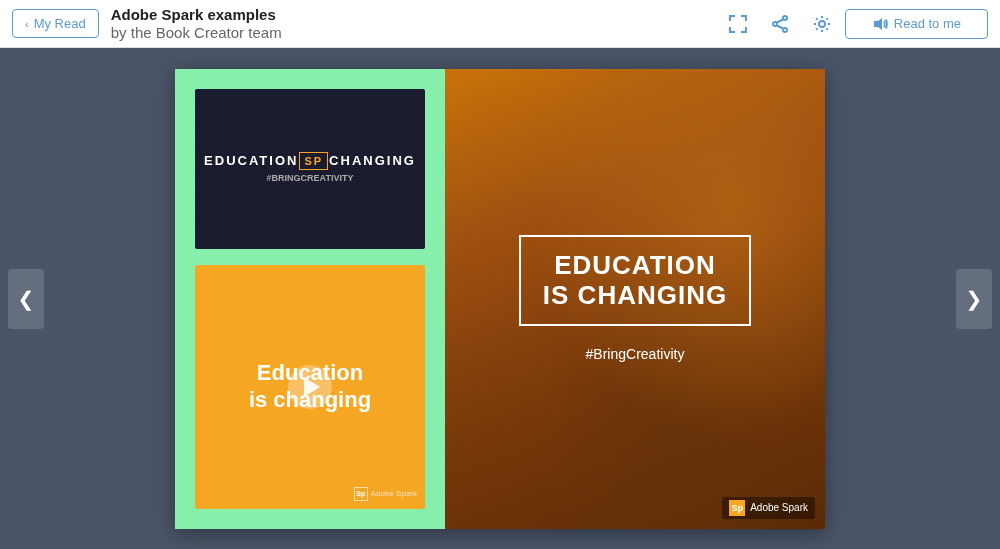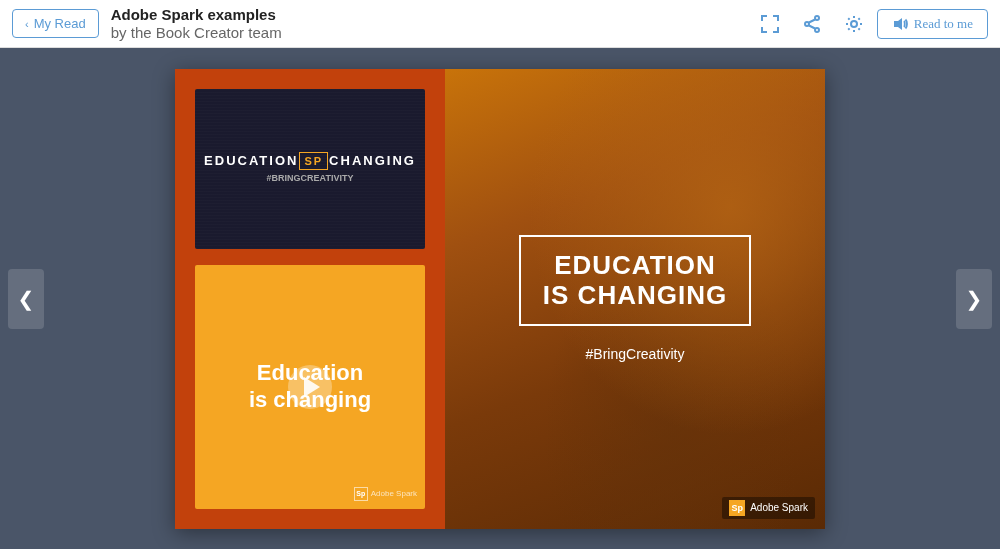--- a/index.html
+++ b/index.html
@@ -68,29 +68,28 @@
       display: flex;
       align-items: center;
       justify-content: center;
       color: #5b9bd5;
       font-size: 16px;
     }
     .read-to-btn {
       display: flex;
       align-items: center;
       gap: 6px;
-      padding: 6px 14px;
+      padding: 6px 26px;
       border: 1.5px solid #5b9bd5;
       border-radius: 4px;
       background: #fff;
       color: #5b9bd5;
       font-size: 13px;
       cursor: pointer;
       white-space: nowrap;
-      font-family: Liberation Serif, serif;
     }
 
     
     .main {
       display: flex;
       align-items: center;
       justify-content: center;
       height: calc(549px - 48px);
       background: #4a5568;
       position: relative;
@@ -124,21 +123,21 @@
       align-items: stretch;
       background: #fff;
       box-shadow: 0 4px 20px rgba(0,0,0,0.4);
       margin: 20px 60px;
       max-height: 460px;
     }
 
     
     .left-page {
       width: 270px;
-      background: #c2410c;
+      background: #86efac;
       padding: 20px;
       display: flex;
       flex-direction: column;
       gap: 16px;
       flex-shrink: 0;
     }
 
     
     .video-thumb-top {
       width: 100%;

